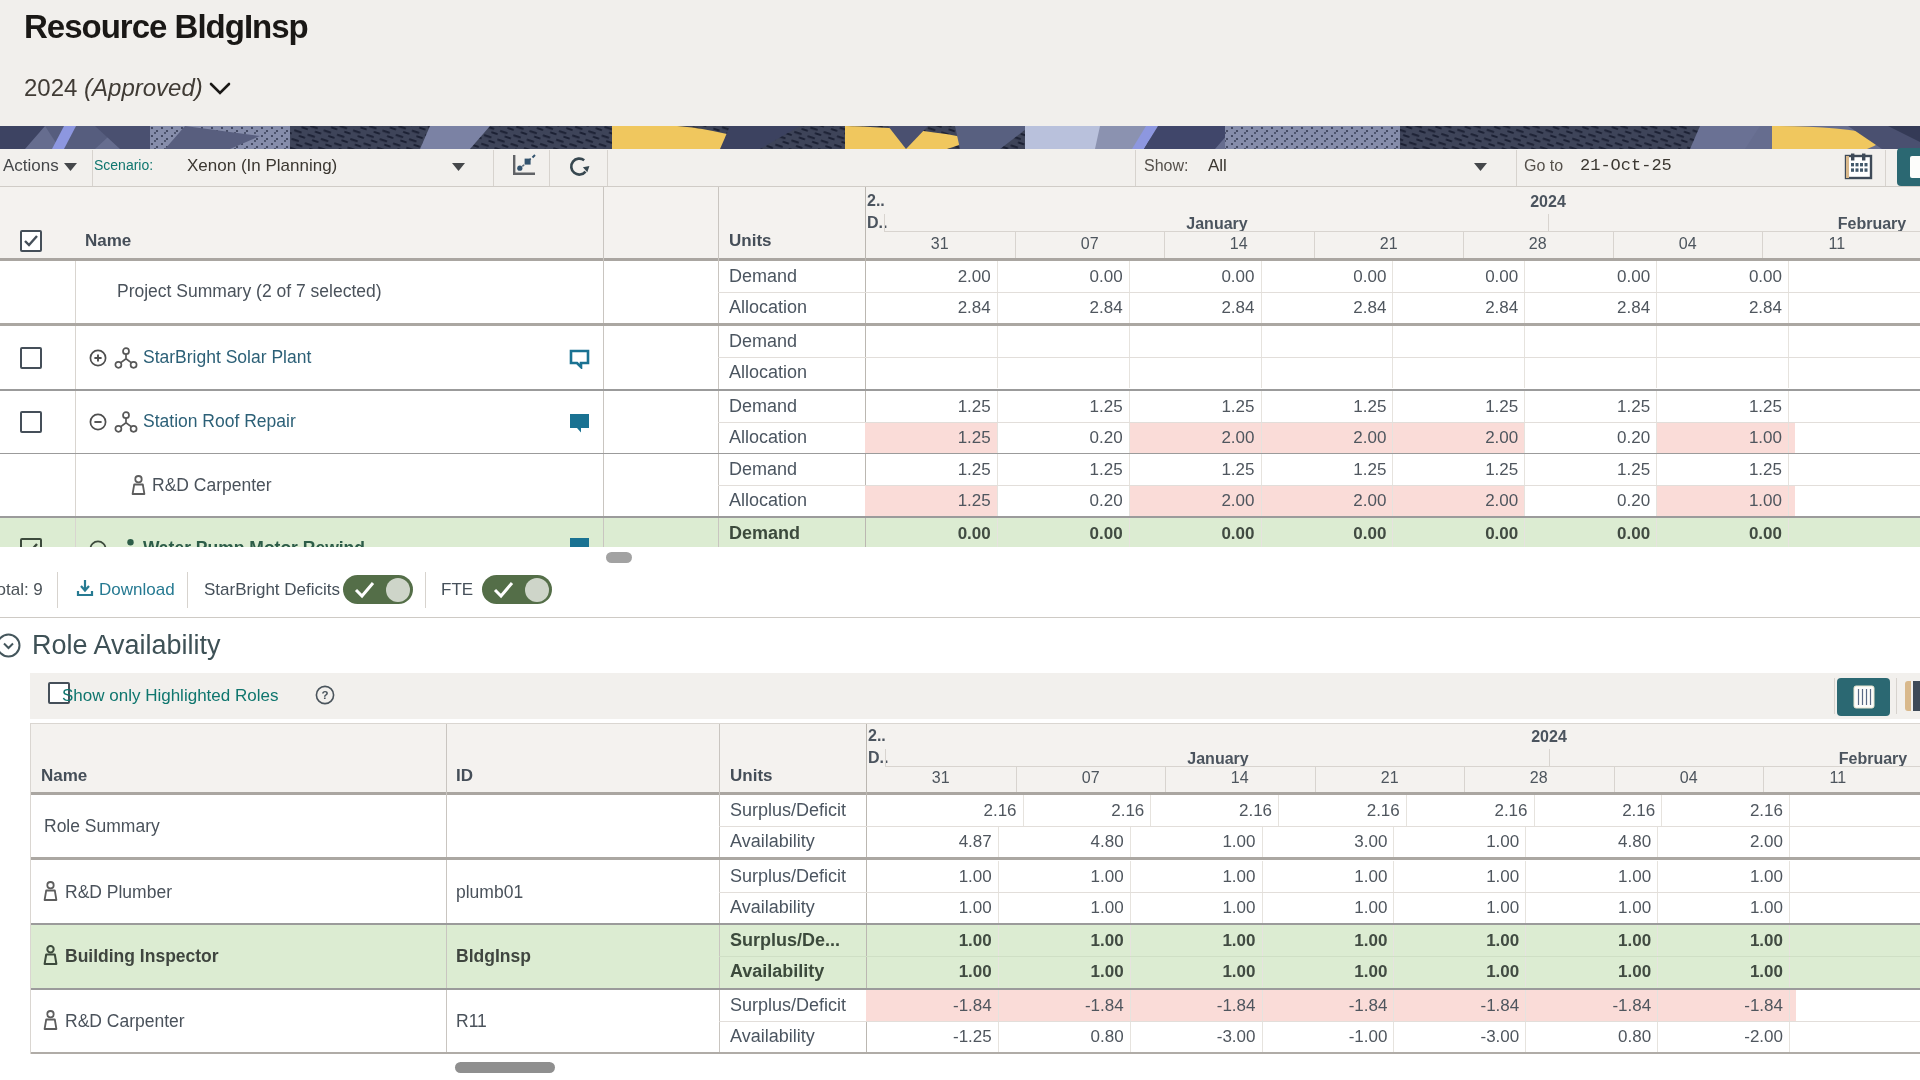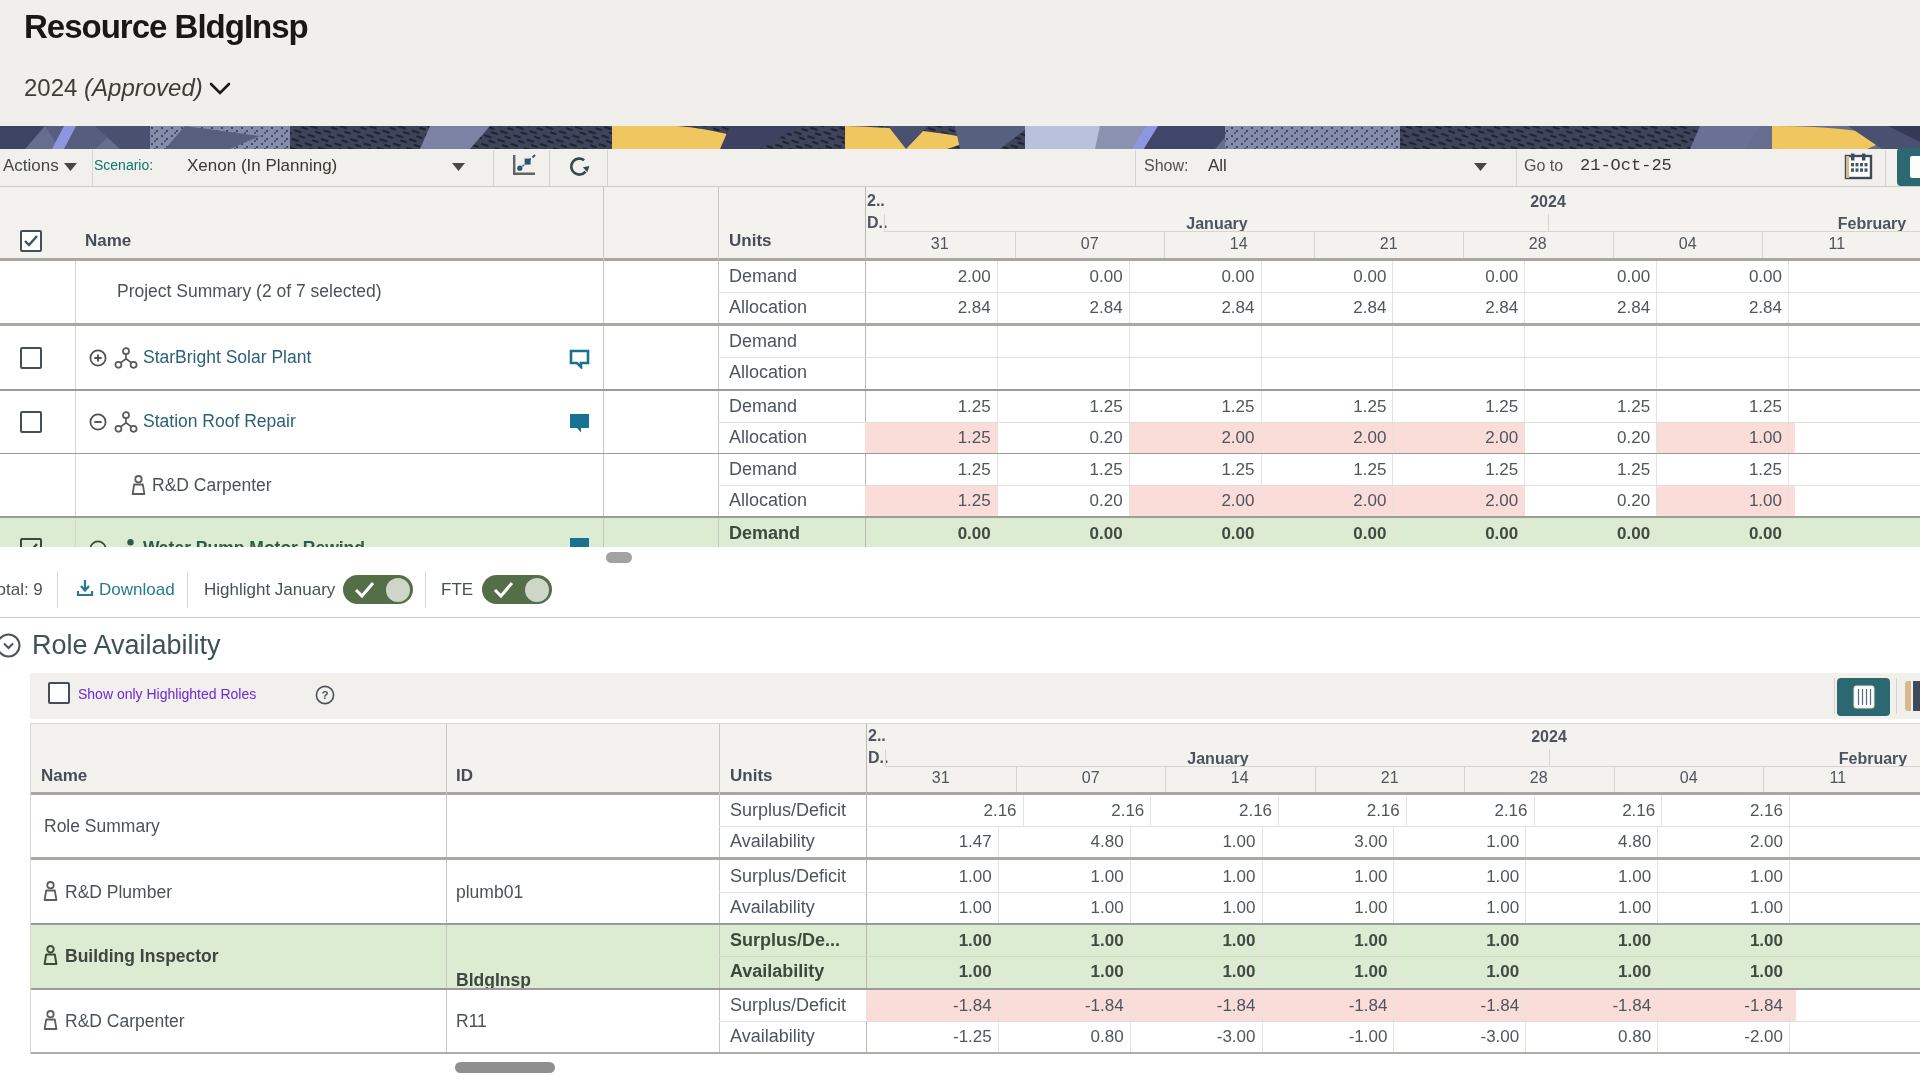--- a/index.html
+++ b/index.html
@@ -351,21 +351,21 @@
 <div class="abs" style="left:606px;top:552px;width:26px;height:11px;border-radius:6px;background:#a2a2a2;"></div>
 
 <div class="abs" style="left:-12px;top:580px;font-size:17px;color:#4b5258;">Total: 9</div>
 <div class="sep-v" style="left:57px;top:572px;height:36px;"></div>
 <svg class="abs" style="left:75px;top:578px;" width="20" height="20" viewBox="0 0 20 20">
   <path d="M10 2 L10 12 M6 8 L10 12.5 L14 8" stroke="#267a92" stroke-width="2.2" fill="none"></path>
   <path d="M3 13 L3 17 L17 17 L17 13" stroke="#267a92" stroke-width="2.2" fill="none"></path>
 </svg>
 <div class="abs" style="left:99px;top:580px;font-size:17px;color:#267a92;">Download</div>
 <div class="sep-v" style="left:187px;top:572px;height:36px;"></div>
-<div class="abs" style="left:204px;top:580px;font-size:17px;color:#46505a;">Highlight January</div>
+<div class="abs" style="left:204px;top:580px;font-size:17px;color:#46505a;">StarBright Deficits</div>
 <div class="abs toggle" style="left:343px;top:575px;width:70px;height:29px;background:#546e48;border-radius:15px;">
   <svg width="24" height="20" viewBox="0 0 24 20" style="position:absolute;left:10px;top:5px;">
         <path d="M3 10 L9 16 L20 3" stroke="#fff" stroke-width="3" fill="none"></path>
       </svg>
   <div style="position:absolute;right:3px;top:2.5px;width:24px;height:24px;border-radius:50%;background:#ced5c9;"></div>
 </div>
 <div class="sep-v" style="left:425px;top:572px;height:36px;"></div>
 <div class="abs" style="left:441px;top:580px;font-size:17px;color:#46505a;">FTE</div>
 <div class="abs toggle" style="left:482px;top:575px;width:70px;height:29px;background:#546e48;border-radius:15px;">
   <svg width="24" height="20" viewBox="0 0 24 20" style="position:absolute;left:10px;top:5px;">
@@ -376,21 +376,21 @@
 <div class="hline" style="left:0;top:617px;width:1920px;background:#cecac5;"></div>
 
 <svg class="abs" style="left:-4px;top:633px;" width="25" height="25" viewBox="0 0 25 25">
   <circle cx="12.5" cy="12.5" r="11" stroke="#44565c" stroke-width="2" fill="none"></circle>
   <path d="M8 10.5 L12.5 15 L17 10.5" stroke="#44565c" stroke-width="2" fill="none"></path>
 </svg>
 <div class="abs" style="left:32px;top:630px;font-size:27px;color:#3e5156;">Role Availability</div>
 
 <div class="abs" style="left:30px;top:673px;width:1890px;height:46px;background:#f2f0ed;">
   <div class="cbx" style="left:18px;top:9px;"></div>
-  <div class="abs" style="left:48px;top:13px;font-size:14px;color:#6d28d9;">Show only Highlighted Roles</div>
+  <div class="abs" style="left:32px;top:13px;font-size:17px;color:#0f766e;">Show only Highlighted Roles</div>
   <svg class="abs" style="left:285px;top:12px;" width="20" height="20" viewBox="0 0 20 20">
     <circle cx="10" cy="10" r="8.6" stroke="#4a545c" stroke-width="1.6" fill="none"></circle>
     <text x="10" y="14.2" text-anchor="middle" font-size="11.5" font-weight="bold" fill="#4a545c">?</text>
   </svg>
   <div class="sep-v" style="left:1804px;top:5px;height:36px;"></div>
   <div class="abs" style="left:1807px;top:5px;width:53px;height:38px;background:#2b6872;border-radius:4px;">
     <svg width="22" height="24" viewBox="0 0 22 24" style="position:absolute;left:16px;top:7px;">
       <rect x="1" y="1" width="20" height="22" rx="2" fill="#fdfdfb" stroke="#e8e4cf" stroke-width="1"></rect>
       <g stroke="#5a6a85" stroke-width="1.2">
         <line x1="5.5" y1="4" x2="5.5" y2="20"></line>
@@ -448,21 +448,21 @@
           <div class="num-cell">2.16</div>
           <div class="num-cell">2.16</div>
           <div class="num-cell">2.16</div>
           <div class="num-cell">2.16</div>
           <div class="num-cell">2.16</div>
           <div class="num-cell">2.16</div>
           <div class="num-cell">2.16</div>
           <div class="num-cell" style="flex:1"></div>
         </div>
   <div class="num-row" style="left:835px;top:102px;">
-          <div class="num-cell">1.47</div>
+          <div class="num-cell">4.87</div>
           <div class="num-cell">4.80</div>
           <div class="num-cell">1.00</div>
           <div class="num-cell">3.00</div>
           <div class="num-cell">1.00</div>
           <div class="num-cell">4.80</div>
           <div class="num-cell">2.00</div>
           <div class="num-cell" style="flex:1"></div>
         </div>
   <div class="hline" style="left:688px;top:102px;width:1202px;"></div>
   <div class="abs" style="left:0;top:133px;width:1890px;height:3px;background:#aba7a2;"></div>
@@ -496,21 +496,21 @@
           <div class="num-cell" style="flex:1"></div>
         </div>
   <div class="hline" style="left:688px;top:168px;width:1202px;"></div>
   <div class="abs" style="left:0;top:199px;width:1890px;height:1.5px;background:#9b9b9b;"></div>
 
   <svg class="abs" style="left:12px;top:221px;" width="15" height="21" viewBox="0 0 15 21">
     <circle cx="7.5" cy="4.2" r="3.2" stroke="#3c4a3c" stroke-width="2" fill="none"></circle>
     <path d="M3.2 9.5 H11.8 L13.4 19 H1.6 Z" stroke="#3c4a3c" stroke-width="2" fill="none" stroke-linejoin="round"></path>
   </svg>
   <div class="abs" style="left:34px;top:222px;font-size:17.5px;font-weight:bold;color:#3f453f;">Building Inspector</div>
-  <div class="abs" style="left:425px;top:222px;font-size:17.5px;font-weight:bold;color:#3f453f;margin-top:24px;">BldgInsp</div>
+  <div class="abs" style="left:425px;top:222px;font-size:17.5px;font-weight:bold;color:#3f453f;">BldgInsp</div>
   <div class="ulabel" style="left:699px;top:200.5px;font-weight:bold;color:#3c4a3c;">Surplus/De...</div>
   <div class="ulabel" style="left:699px;top:232px;font-weight:bold;color:#3c4a3c;">Availability</div>
   <div class="num-row" style="left:835px;top:200.5px;font-weight:bold;">
           <div class="num-cell" style="color:#414b42">1.00</div>
           <div class="num-cell" style="color:#414b42">1.00</div>
           <div class="num-cell" style="color:#414b42">1.00</div>
           <div class="num-cell" style="color:#414b42">1.00</div>
           <div class="num-cell" style="color:#414b42">1.00</div>
           <div class="num-cell" style="color:#414b42">1.00</div>
           <div class="num-cell" style="color:#414b42">1.00</div>

